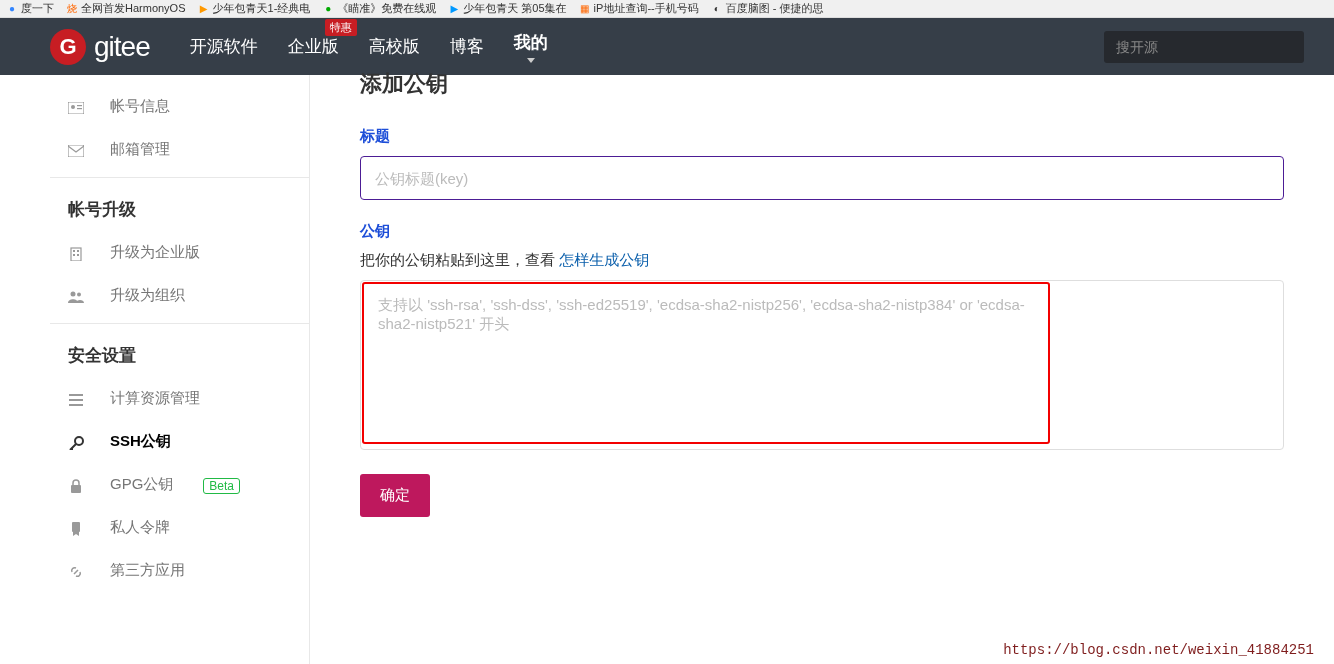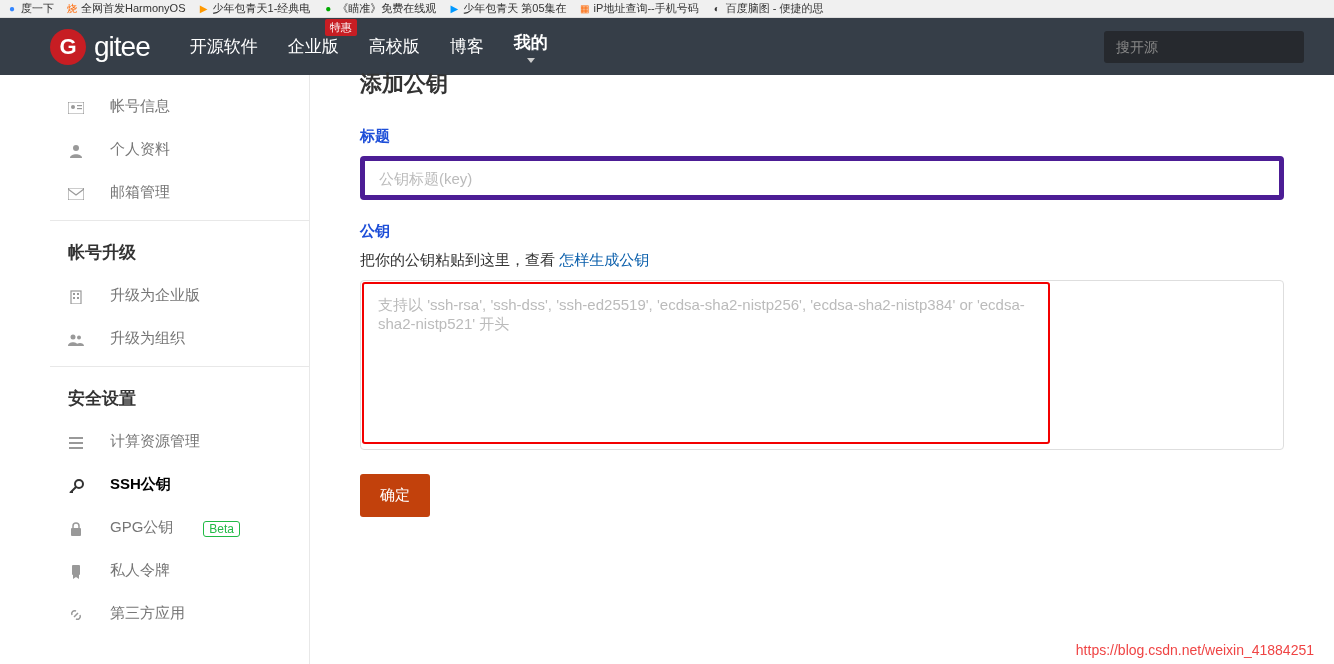--- a/index.html
+++ b/index.html
@@ -200,21 +200,21 @@
     }
     .form-hint a {
       color: #095eab;
       text-decoration: none;
       cursor: pointer;
       text-align: right;
     }
     .input-title {
       width: 100%;
       height: 44px;
-      border: 5px solid #4c1d95;
+      border: 1px solid #4c1d95;
       border-radius: 4px;
       padding: 0 14px;
       font-size: 15px;
       color: #333;
       margin-bottom: 22px;
     }
     .input-title::placeholder {
       color: #bbb;
     }
     .textarea-key {
@@ -233,35 +233,35 @@
     }
     .textarea-outer {
       border: 1px solid #dedede;
       border-radius: 4px;
       padding: 1px;
       display: inline-block;
       margin-bottom: 24px;
       width: 100%;
     }
     .btn-submit {
-      background: #c2410c;
+      background: #be185d;
       color: #fff;
       border: none;
       padding: 12px 20px;
       font-size: 15px;
       border-radius: 3px;
       cursor: pointer;
     }
     .watermark {
       position: absolute;
       bottom: 6px;
       right: 20px;
       font-size: 14px;
-      color: #ef4444;
-      font-family: Liberation Sans, sans-serif;
+      color: #7f1d1d;
+      font-family: Liberation Mono, monospace;
     }
     svg { display: block; }
   </style>
 </head>
 <body>
 
 <div class="browser-tabs" id="browser-tabs-row">
     <div class="browser-tab">
       <span class="tab-icon" style="color: rgb(51, 133, 255);">●</span>
       <span>度一下</span>
@@ -320,29 +320,20 @@
         <svg width="16" height="12" viewBox="0 0 16 12">
             <rect x="0" y="0" width="16" height="12" rx="1" fill="none" stroke="currentColor" stroke-width="1.2"></rect>
             <circle cx="5" cy="5" r="2" fill="currentColor"></circle>
             <rect x="9" y="3" width="5" height="1.2" fill="currentColor"></rect>
             <rect x="9" y="6" width="5" height="1.2" fill="currentColor"></rect>
           </svg>
       </span>
       <span>帐号信息</span>
     </div>
 
-    <div class="sidebar-item">
-      <span class="sidebar-icon">
-        <svg width="14" height="14" viewBox="0 0 14 14">
-            <circle cx="7" cy="4" r="3" fill="currentColor"></circle>
-            <path d="M1 14 C1 9 13 9 13 14 Z" fill="currentColor"></path>
-          </svg>
-      </span>
-      <span>个人资料</span>
-    </div>
 
     <div class="sidebar-item">
       <span class="sidebar-icon">
         <svg width="16" height="12" viewBox="0 0 16 12">
             <rect x="0" y="0" width="16" height="12" rx="1" fill="none" stroke="currentColor" stroke-width="1.2"></rect>
             <path d="M0 1 L8 7 L16 1" fill="none" stroke="currentColor" stroke-width="1.2"></path>
           </svg>
       </span>
       <span>邮箱管理</span>
     </div>

